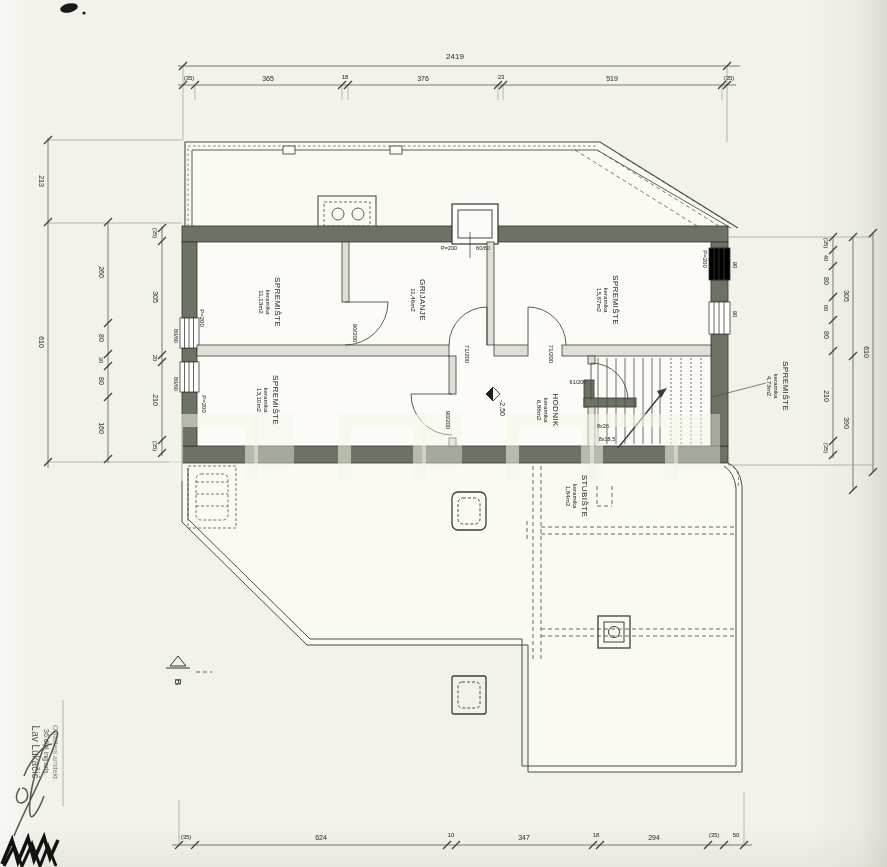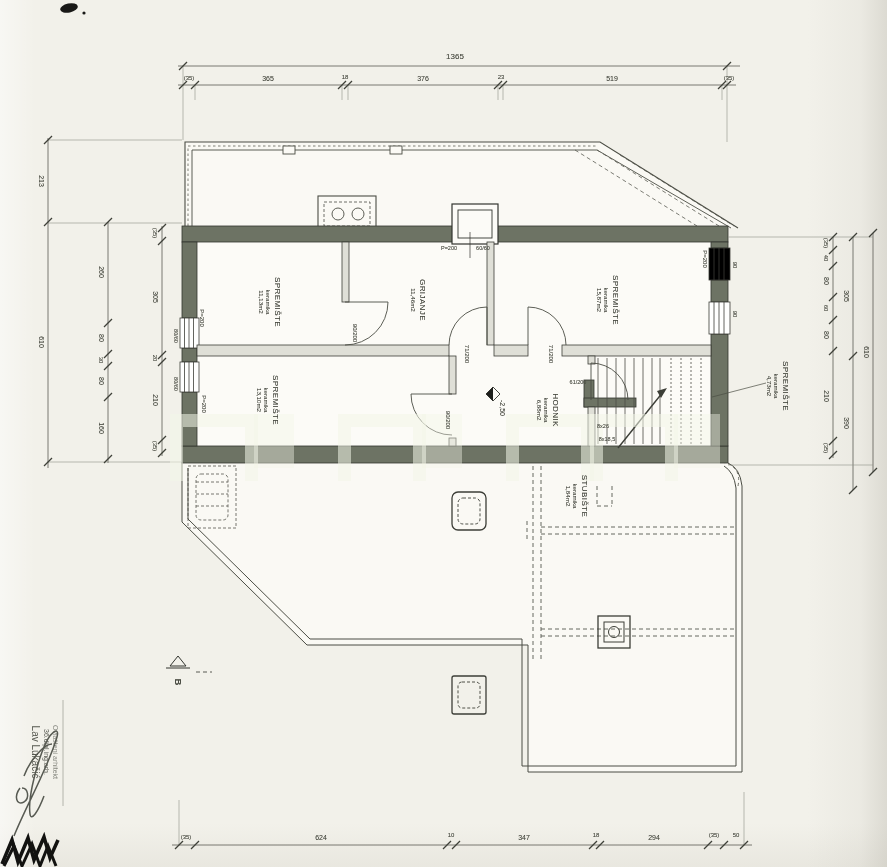--- a/index.html
+++ b/index.html
@@ -340,21 +340,21 @@
 <span class="lbl xs" style="left:607px;top:440px">8x18,5</span>
 <span class="lbl r90 bmark" style="left:178px;top:682px">B</span>
 
 <div class="sig">
   <span class="s3">Ovlašteni arhitekt</span>
   <span class="s2">36.dipl.ing.arh.</span>
   <span class="s1">Lav Lukačić</span>
 </div>
 
 <div id="labels">
-      <span class="lbl" style="left: 455px; top: 57px; font-size: 8px;">1365</span>
+      <span class="lbl" style="left: 455px; top: 57px; font-size: 8px;">2419</span>
       <span class="lbl" style="left: 189px; top: 78px; font-size: 6px;">(35)</span>
       <span class="lbl" style="left: 268px; top: 78px; font-size: 7px;">365</span>
       <span class="lbl" style="left: 345px; top: 77px; font-size: 6px;">18</span>
       <span class="lbl" style="left: 423px; top: 78px; font-size: 7px;">376</span>
       <span class="lbl" style="left: 501px; top: 77px; font-size: 6px;">23</span>
       <span class="lbl" style="left: 612px; top: 78px; font-size: 7px;">519</span>
       <span class="lbl" style="left: 729px; top: 78px; font-size: 6px;">(35)</span>
       <span class="lbl" style="left: 186px; top: 837px; font-size: 6px;">(35)</span>
       <span class="lbl" style="left: 321px; top: 837px; font-size: 7px;">624</span>
       <span class="lbl" style="left: 451px; top: 835px; font-size: 6px;">10</span>

